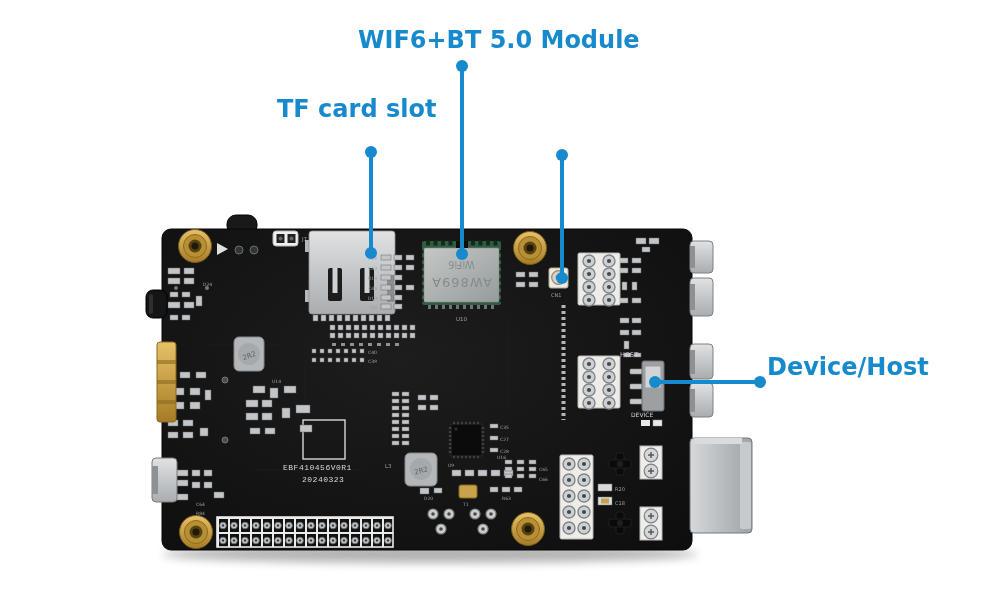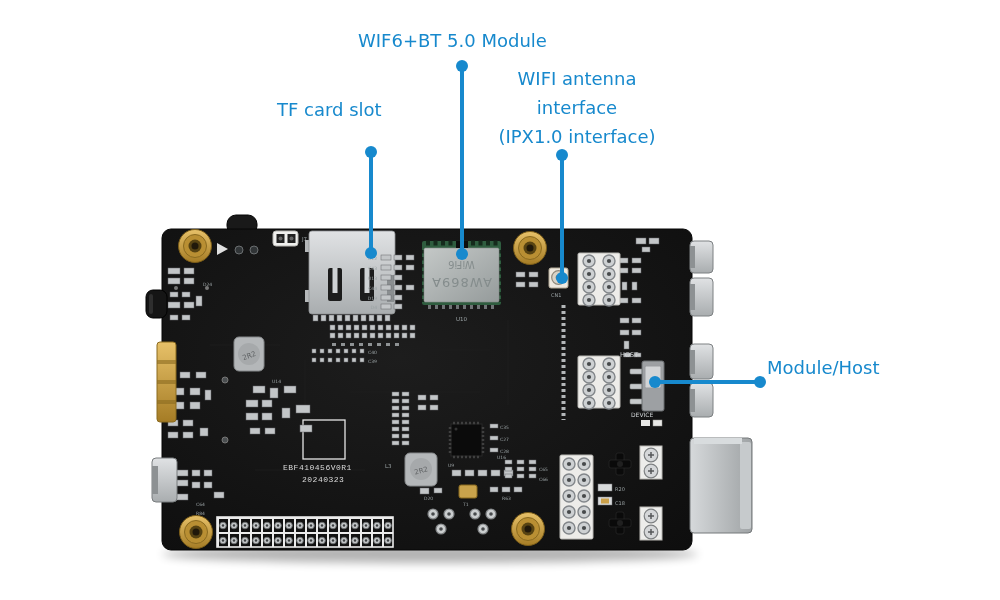--- a/index.html
+++ b/index.html
@@ -1,20 +1,20 @@
 <!DOCTYPE html>
 <html style="--accent: #1789cd;"><head>
 <meta charset="utf-8">
 <style>
   :root{ --accent:#1789cd; }
   html,body{margin:0;padding:0;background:#fff;}
   .stage{position:relative;width:1000px;height:600px;background:#ffffff;overflow:hidden;
          font-family:"DejaVu Sans","Liberation Sans",sans-serif;}
   .stage svg{position:absolute;left:0;top:0;}
-  .label{position:absolute;color:var(--accent);font-size:18px;line-height:29px;white-space:nowrap;}
+  .label{position:absolute;color:var(--accent);font-size:24px;line-height:29px;white-space:nowrap;font-weight:bold;}
   .label.center{text-align:center;white-space:normal;}
   .lead{stroke:var(--accent);stroke-width:4;fill:none;}
   .dot{fill:var(--accent);}
   .sk{fill:#9aa2a4;font-family:"DejaVu Sans",sans-serif;}
   .skw{fill:#cfd3d5;font-family:"DejaVu Sans",sans-serif;}
   .skm{fill:#dadada;font-family:"Liberation Mono","DejaVu Sans Mono",monospace;letter-spacing:.5px;}
   .pads rect{fill:#c3c6c8;stroke:#63666a;stroke-width:.5;}
   .padsd rect{fill:#8e9294;stroke:none;}
 </style>
 </head>
@@ -578,25 +578,20 @@
   </g>
   <g>
     <path class="lead" d="M655 382H760"></path>
     <circle class="dot" cx="655" cy="382" r="6"></circle>
         <circle class="dot" cx="760" cy="382" r="6"></circle>
   </g>
 </svg>
 
 <div class="label" style="left:358px;top:26px;">WIF6+BT 5.0 Module</div>
 
-<div class="label center" style="left:462px;top:64px;width:230px;">
-  <div>WIFI antenna</div>
-  <div>interface</div>
-  <div>(IPX1.0 interface)</div>
+
+<div class="label" style="left:277px;top:95px;">TF card slot</div>
+
+<div class="label" style="left:767px;top:353px;">
+  <div>Device/Host</div>
 </div>
 
-<div class="label" style="left:277px;top:95px;">TF card slot</div>
-
-<div class="label" style="left:767px;top:353px;">
-  <div>Module/Host</div>
 </div>
 
-</div>
-
 </body></html>

